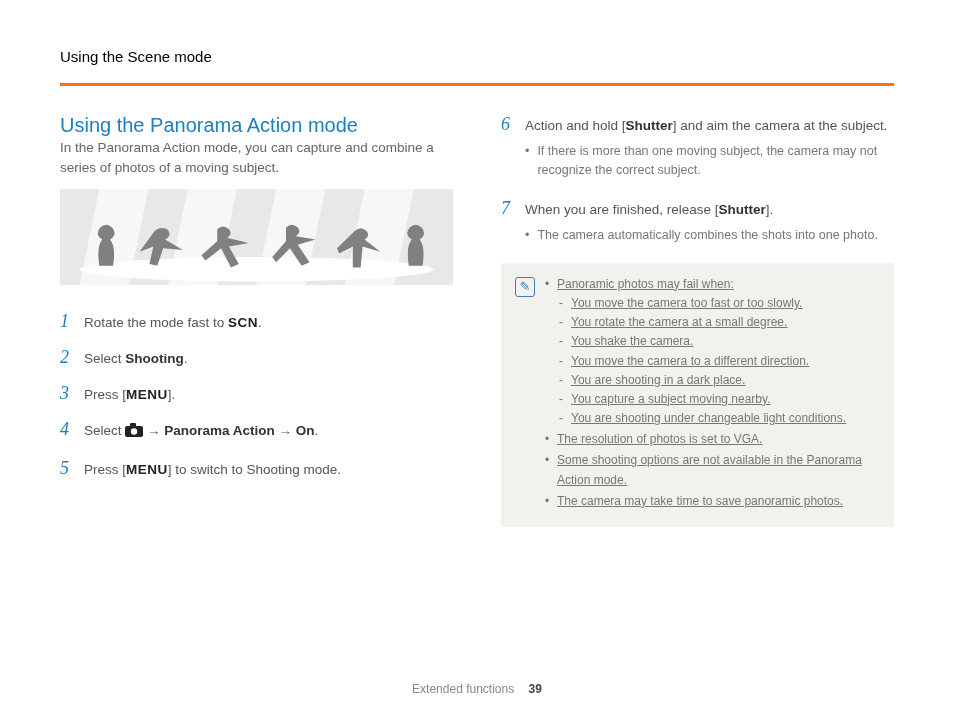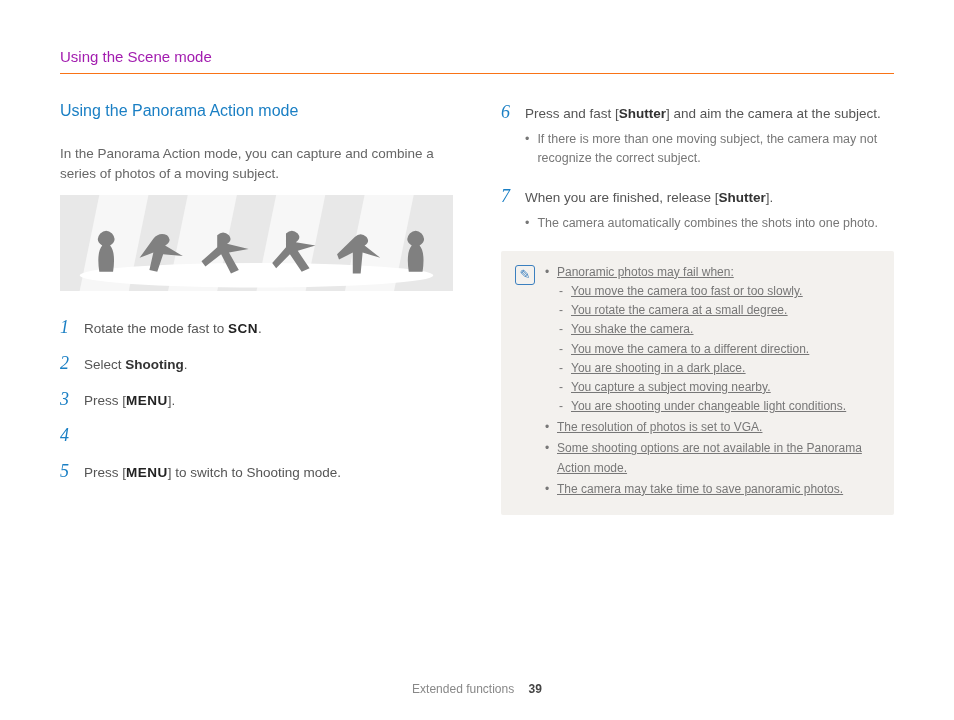--- a/index.html
+++ b/index.html
@@ -10,39 +10,39 @@
     font-family: Arial, Helvetica, sans-serif;
     color: #5a5a5a;
     position: relative;
     overflow: hidden;
   }
   .page {
     padding: 48px 60px 0 60px;
   }
   .header-line {
     font-size: 15px;
-    color: #a21caf;
+    color: #000000;
     font-weight: 300;
-    border-bottom: 1px solid #f97316;
-    padding-bottom: 8px;
+    border-bottom: 3px solid #f97316;
+    padding-bottom: 18px;
     margin-bottom: 28px;
   }
   .columns {
     display: flex;
     gap: 48px;
   }
   .col {
     flex: 1;
     min-width: 0;
   }
   .section-title {
     color: #1a7fc4;
-    font-size: 16px;
+    font-size: 20px;
     font-weight: 400;
-    margin-bottom: 24px;
+    margin-bottom: 1px;
   }
   .intro {
     font-size: 13.5px;
     color: #666;
     line-height: 1.5;
     margin-bottom: 10px;
   }
   .pano-img {
     width: 100%;
     height: 96px;
@@ -186,36 +186,43 @@
       
       <div class="step">
         <div class="step-num">3</div>
         <div class="step-body">
           <span>Press [</span><span class="menu-word">MENU</span><span>].</span>
         </div>
       </div>
       
       <div class="step">
         <div class="step-num">4</div>
+        <div class="step-body">
+          <span>Select </span><span class="cam-icon"><svg width="18" height="14" viewBox="0 0 18 14">
+                <rect x="0" y="3" width="18" height="11" rx="2" fill="#222"></rect>
+                <rect x="5" y="0" width="6" height="4" rx="1" fill="#222"></rect>
+                <circle cx="9" cy="8.5" r="3.2" fill="#fff"></circle>
+              </svg></span><span> → </span><b>Panorama Action</b><span> → </span><b>On</b><span>.</span>
+        </div>
       </div>
       
       <div class="step">
         <div class="step-num">5</div>
         <div class="step-body">
           <span>Press [</span><span class="menu-word">MENU</span><span>] to switch to Shooting mode.</span>
         </div>
       </div>
     </div>
 
     <div class="col">
 
       <div class="step">
         <div class="step-num">6</div>
         <div class="step-body">
-          <span>Press and fast [</span><b>Shutter</b><span>] and aim the camera at the subject.</span>
+          <span>Action and hold [</span><b>Shutter</b><span>] and aim the camera at the subject.</span>
           <div class="sub-bullet">
             <span class="dot">•</span>
             <span>If there is more than one moving subject, the camera may not recognize the correct subject.</span>
           </div>
         </div>
       </div>
 
       <div class="step" style="margin-top:18px;">
         <div class="step-num">7</div>
         <div class="step-body">

